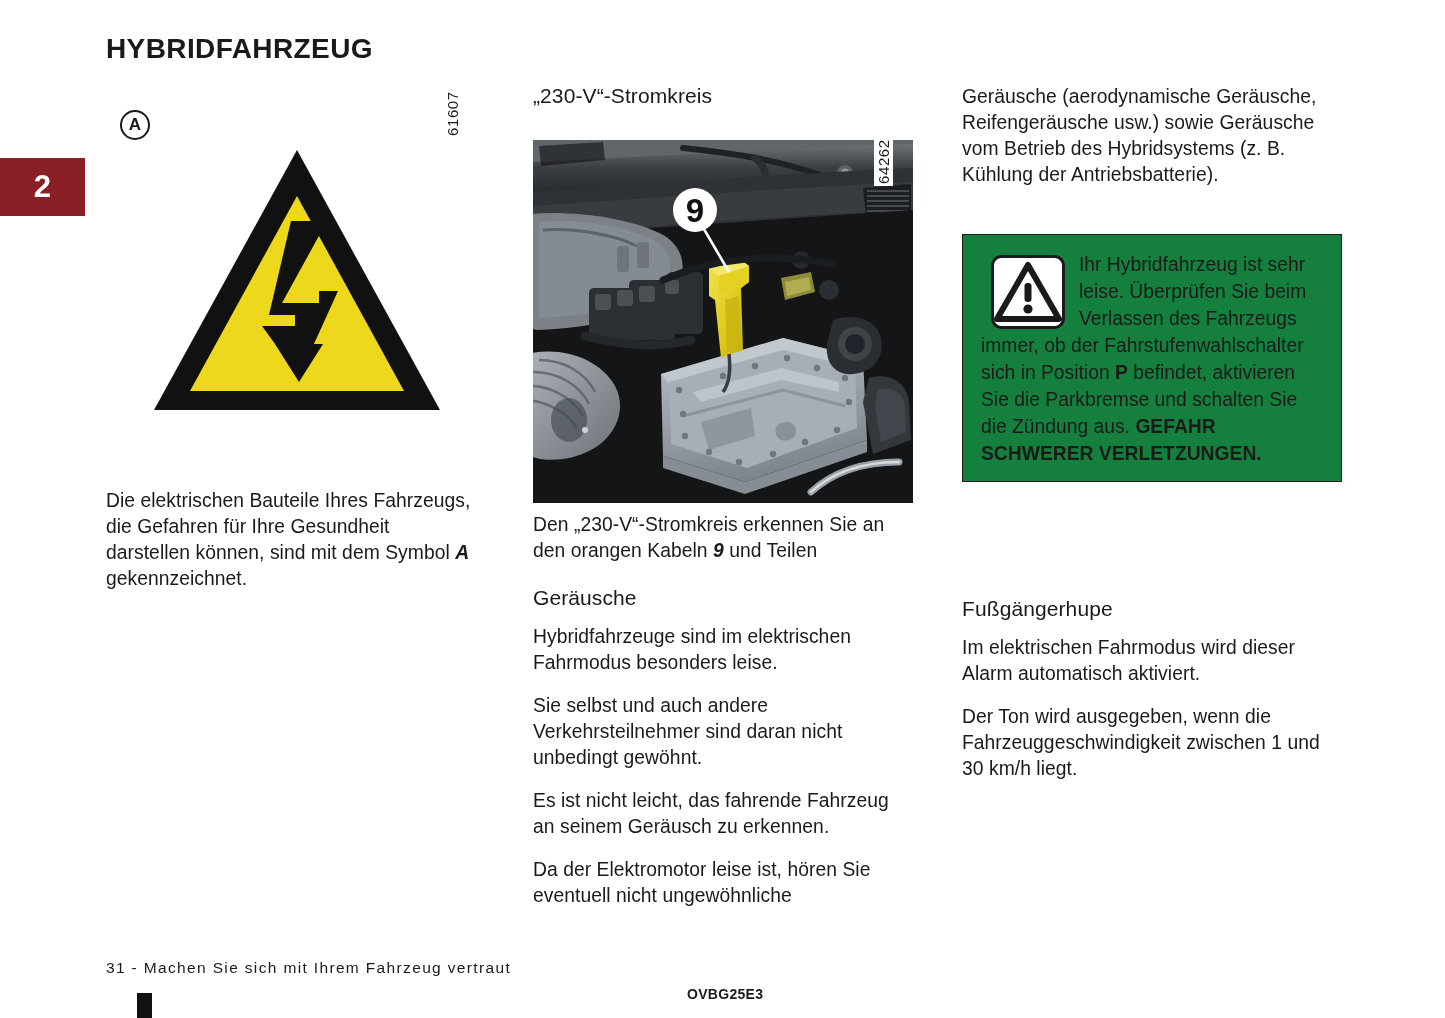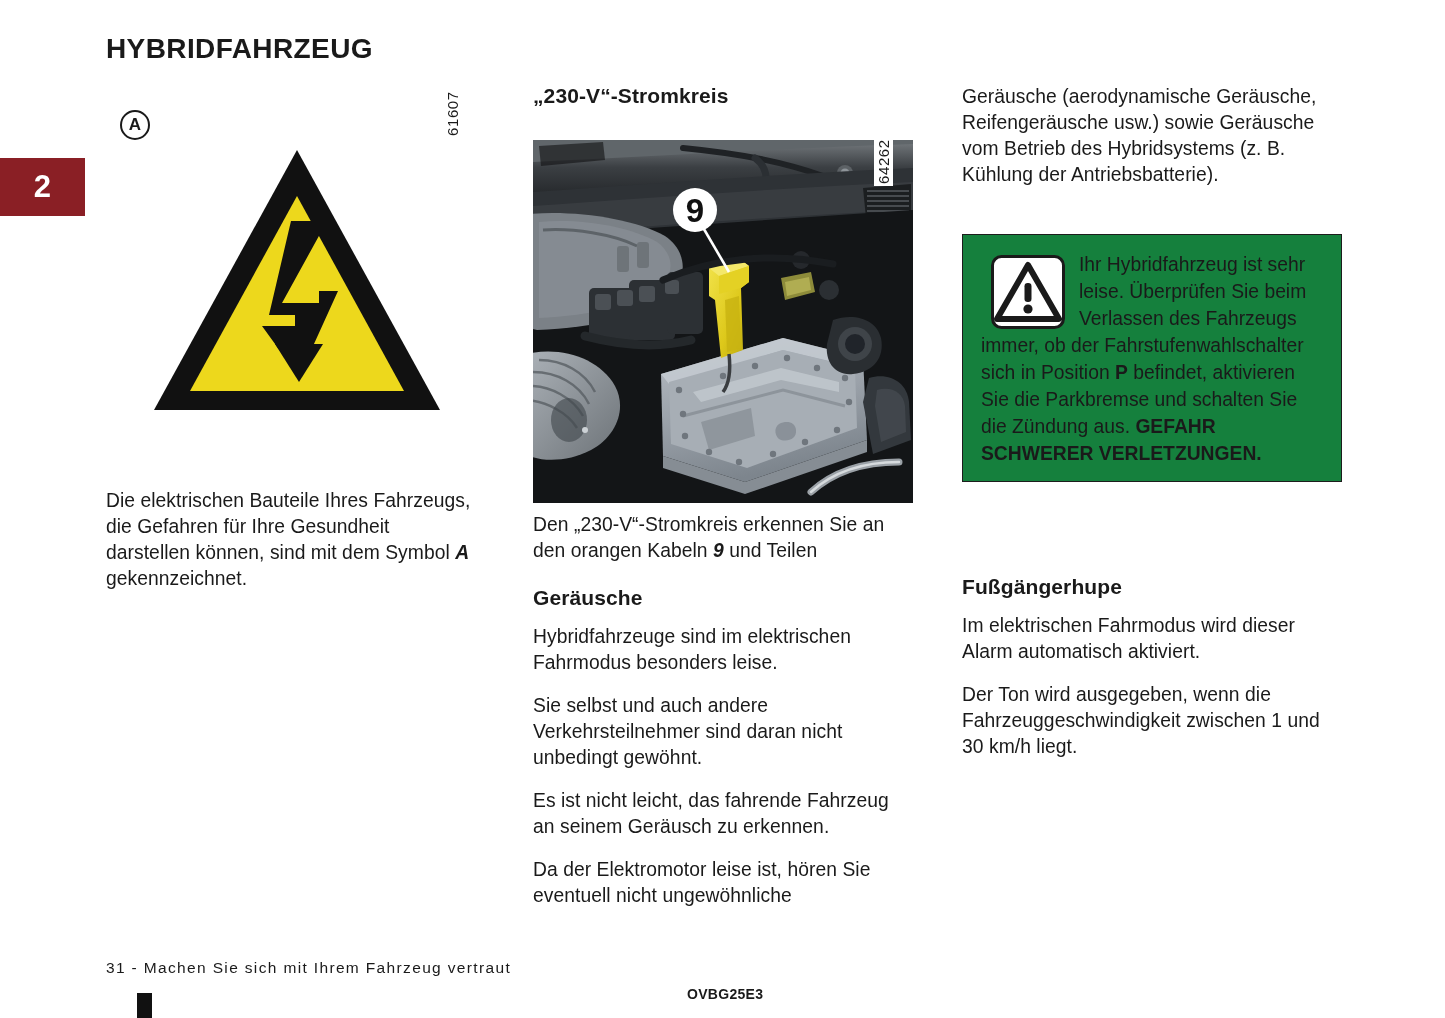--- a/index.html
+++ b/index.html
@@ -84,21 +84,21 @@
   .body-text {
     font-size: 19.3px;
     line-height: 26px;
     margin: 0 0 17px 0;
     letter-spacing: 0.05px;
   }
   .body-text.tight { margin-bottom: 0; }
 
   .sec-head {
     font-size: 21px;
-    font-weight: bold;
+    font-weight: normal;
     margin: 0 0 14px 0;
     letter-spacing: 0.1px;
   }
 
   b.it { font-weight: bold; font-style: italic; }
   b.up { font-weight: bold; font-style: normal; }
 
   
   .marker-a {
     position: absolute;
@@ -185,21 +185,21 @@
   .warn-text {
     font-size: 19.3px;
     line-height: 27px;
     margin: 0;
   }
   .warn-text .bold-block { font-weight: bold; }
 
   .col3-after-box {
     position: absolute;
     left: 962px;
-    top: 575px;
+    top: 597px;
     width: 382px;
   }
 </style>
 </head>
 <body>
 
 <div class="page">
 
   <div class="chapter-tab">
     <span>2</span>

